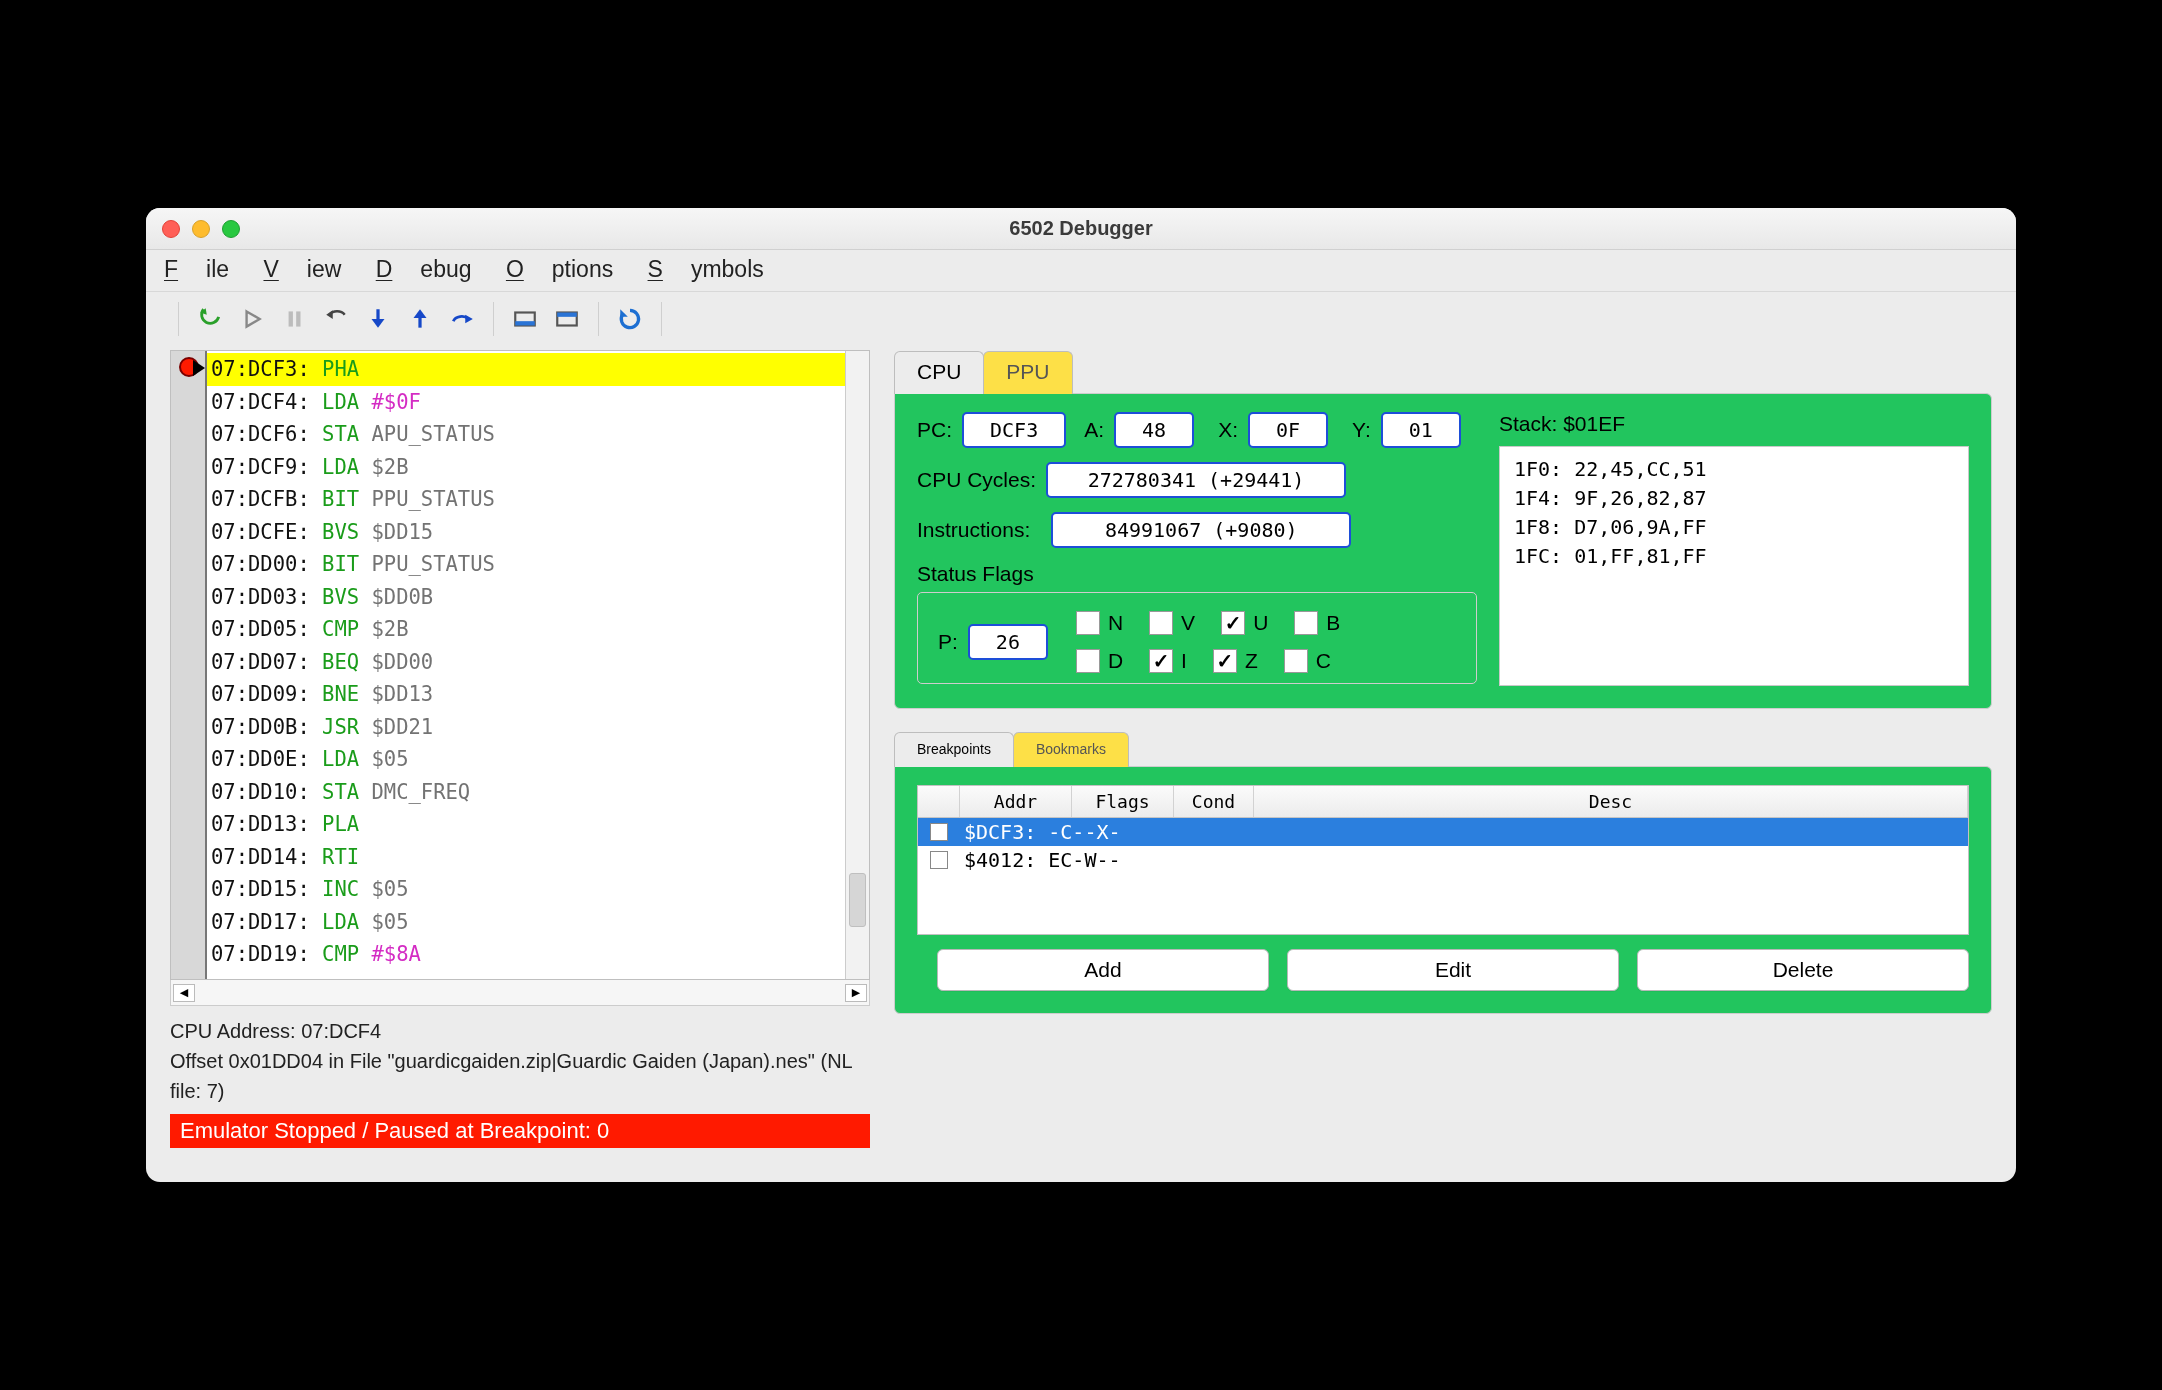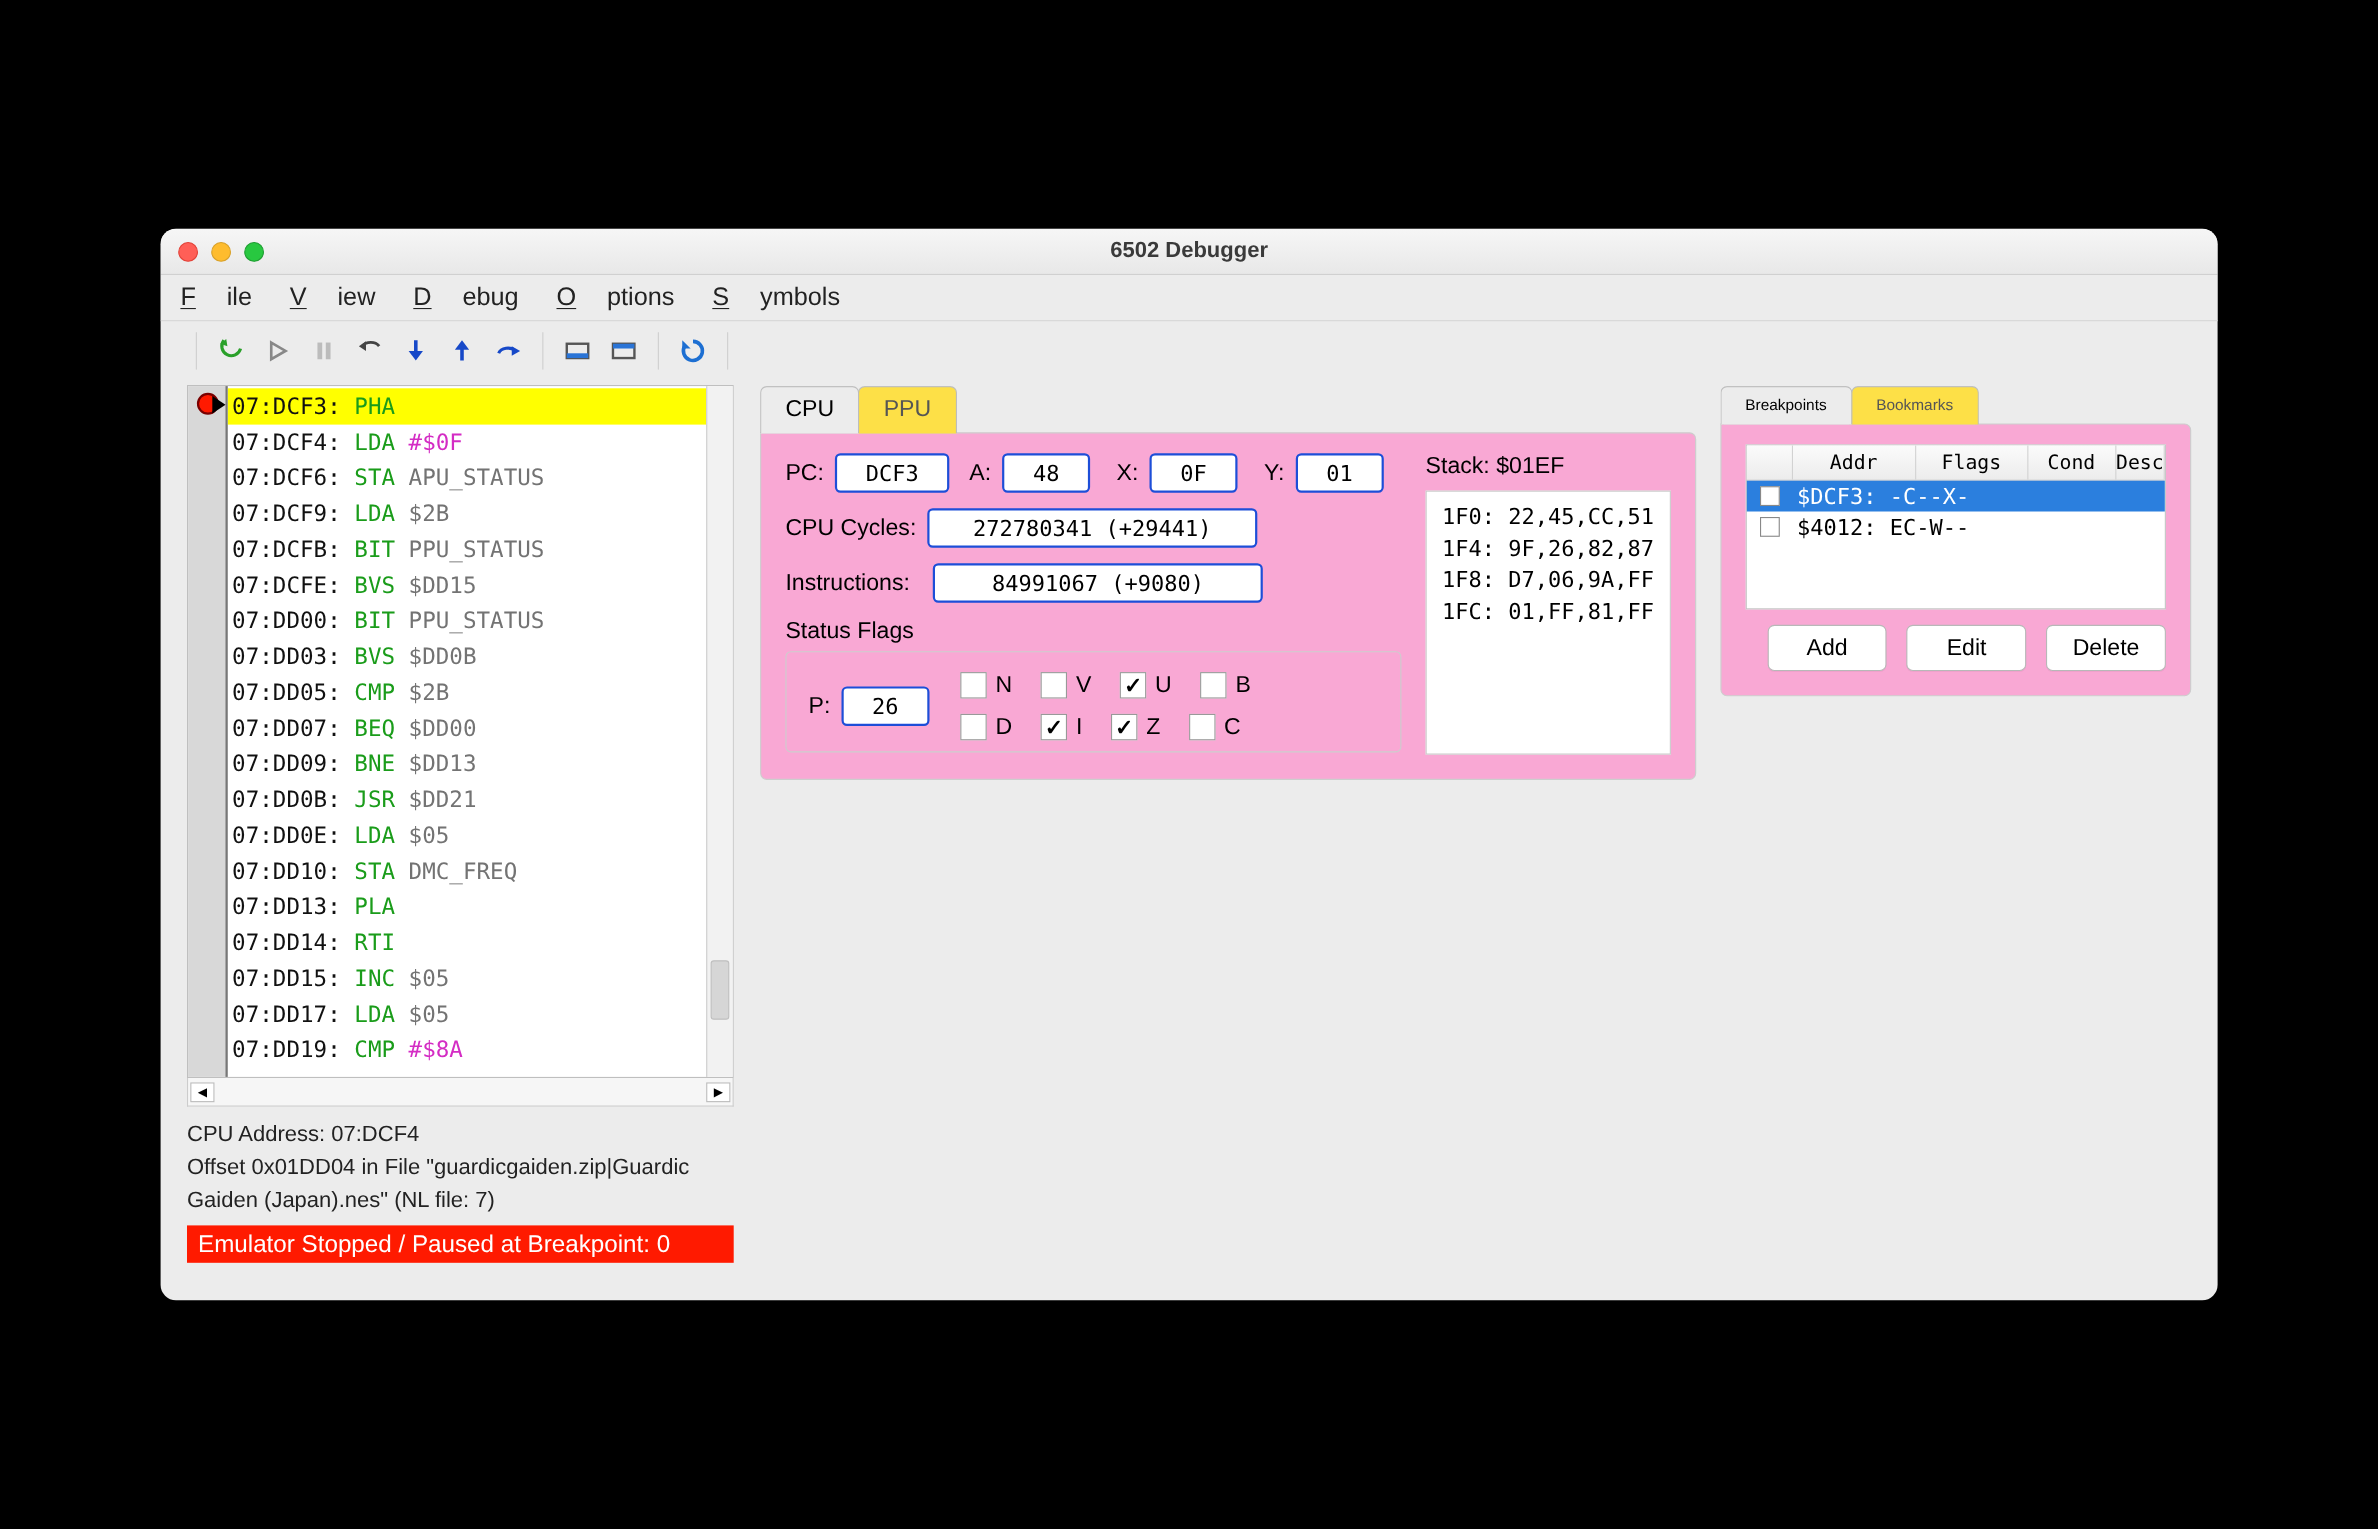--- a/index.html
+++ b/index.html
@@ -58,21 +58,21 @@
   .tbtn {
     width:42px; height:34px; display:flex; align-items:center;justify-content:center;
     border-radius:4px; cursor:pointer;
   }
   .tbtn svg { width:26px; height:26px; }
   
   .content {
     display:flex; gap:24px; padding: 0 24px 34px 24px;
   }
   .left { width: 700px; display:flex; flex-direction:column;}
-  .right { flex:1; display:flex; flex-direction:row; gap:22px;}
+  .right { flex:1; display:flex; flex-direction:column; gap:22px;}
 
   
   .disasm-wrap { background:#fff; border:1px solid #bfbfbf; width:100%; height:630px; position:relative; display:flex;}
   .gutter { width:36px; background:#d8d8d8; border-right:2px solid #777;}
   .dlines { flex:1; font-family: "Menlo","Consolas",monospace; font-size:20.5px; line-height:32.5px; overflow:hidden; padding-top:2px;}
   .dline { white-space:pre; padding-left:4px;}
   .dline.cur { background:#ffff00;}
   .addr{ color:#111;}
   .mnem{ color:#1a9c1a;}
   .imm{ color:#d42cc4;}
@@ -101,21 +101,21 @@
   .tabs { display:flex; }
   .tab {
     padding:8px 22px 10px; font-size:21px; background:#ececec;
     border:1px solid #bdbdbd; border-bottom:none;
     position:relative; top:1px; border-top-left-radius:6px; border-top-right-radius:6px;
     cursor:pointer; margin-right:-1px;
   }
   .tab.inactive { background:#fde047; color:#555;}
   .panel {
     border:1px solid #cdcdcd; border-radius:6px; border-top-left-radius:0;
-    padding:18px 22px 22px; background:#f9a8d4;
+    padding:18px 22px 22px; background:#22c55e;
   }
 
   .row { display:flex; align-items:center; gap:10px; margin-bottom:14px; font-size:21px;}
   .lbl { font-size:21px; }
   .fld {
     background:#fff; border:2px solid #1d4ed8; border-radius:5px;
     padding:4px 26px; font-family:"Menlo",monospace; font-size:20px;
     text-align:center; min-width:54px;
   }
   .fld.wide { min-width:300px;}

